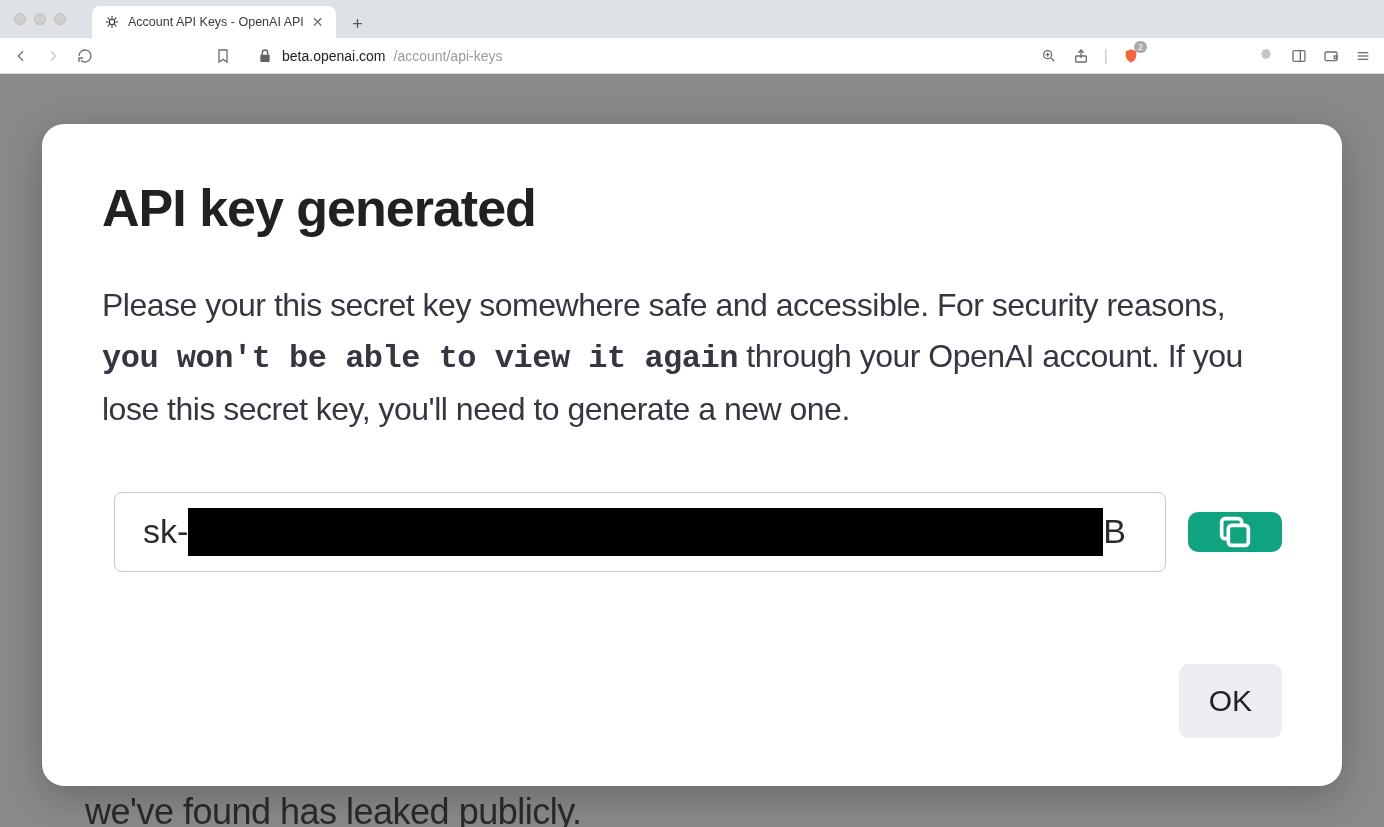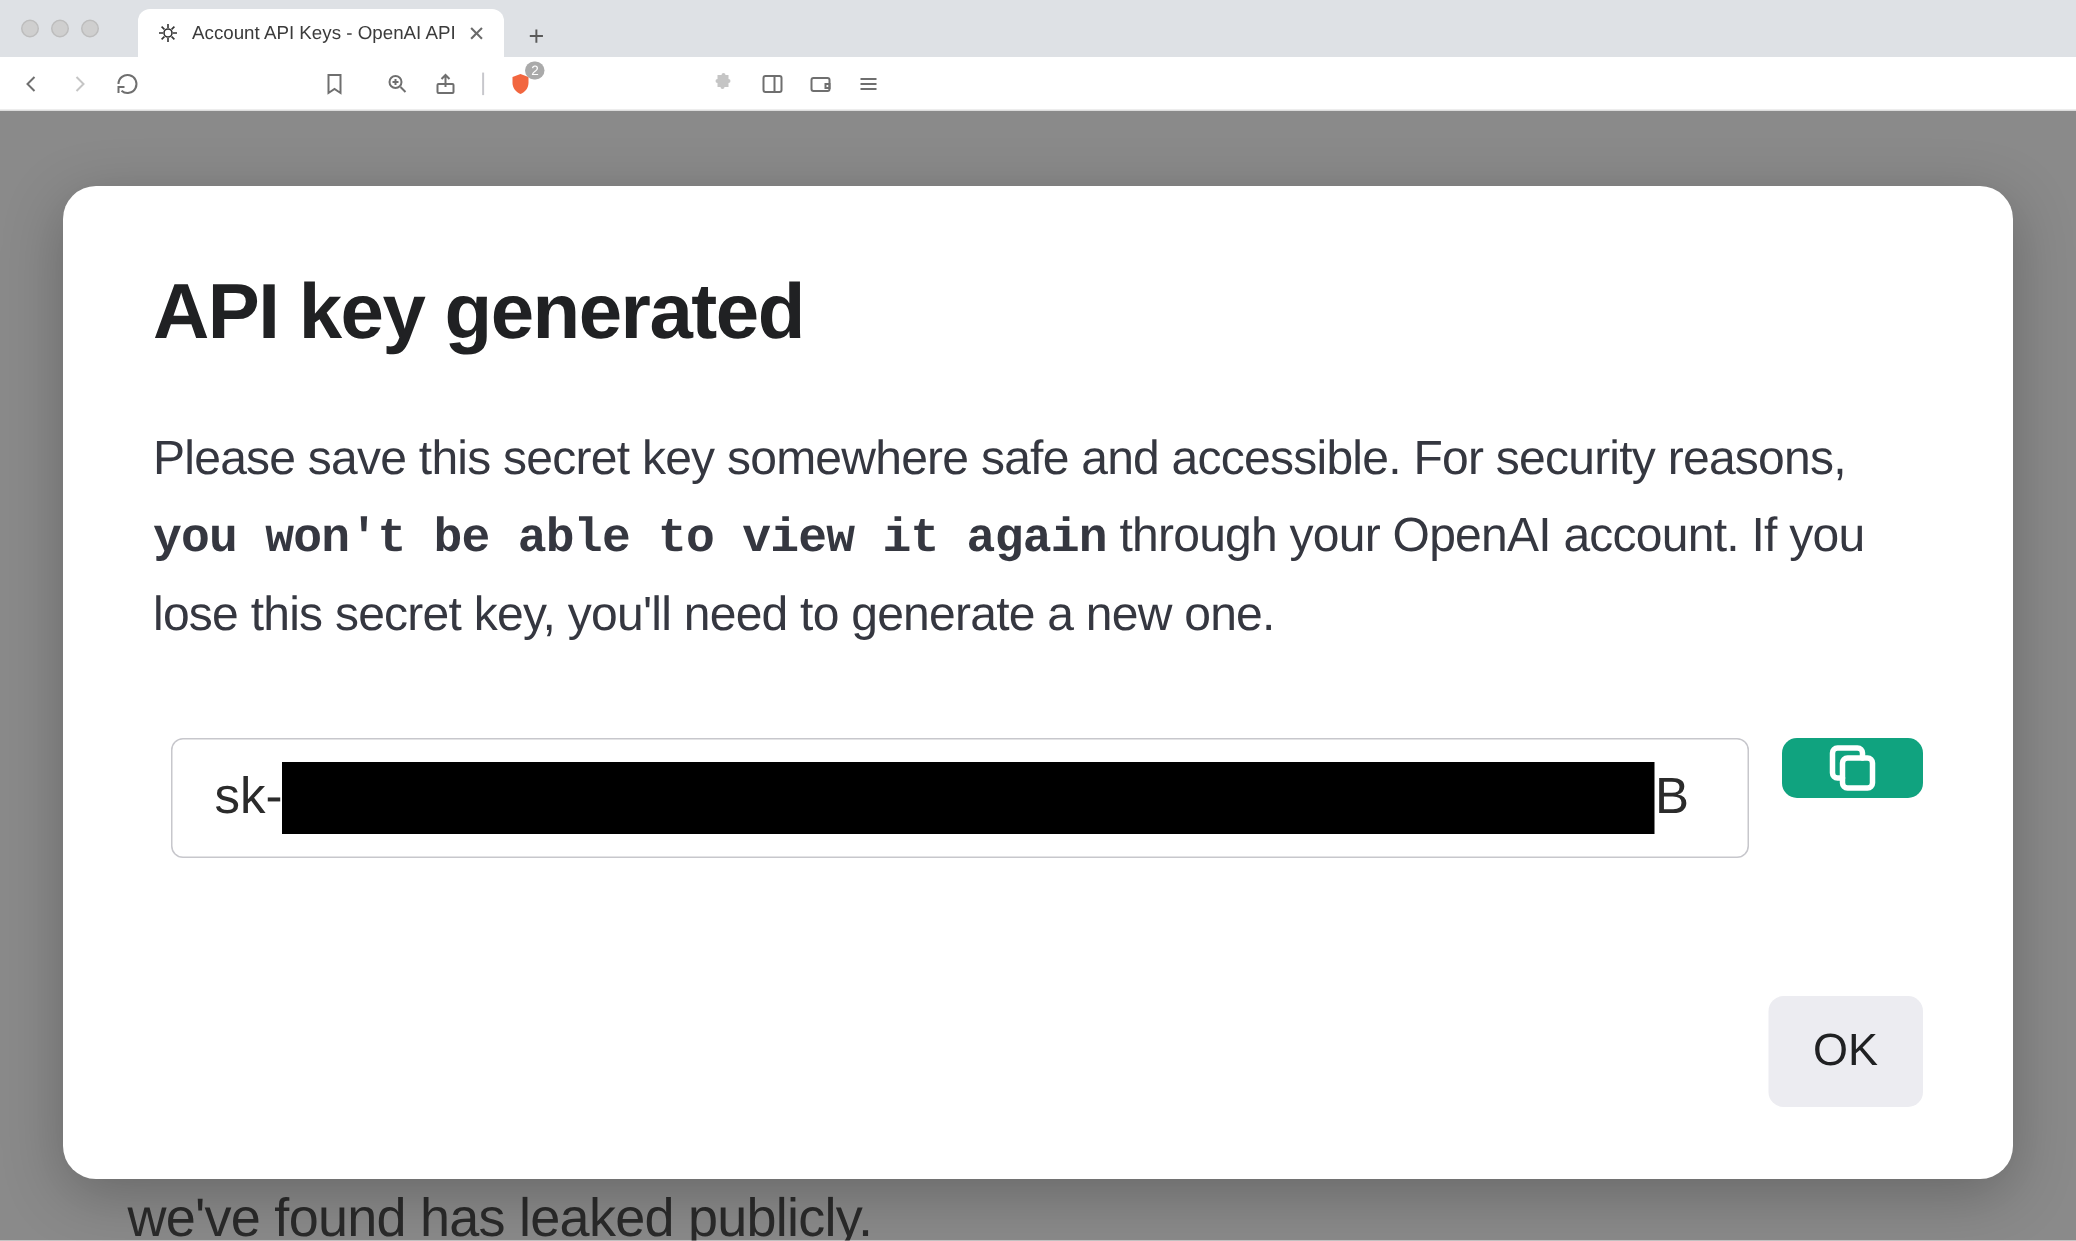--- a/index.html
+++ b/index.html
@@ -32,21 +32,21 @@
   .page-bg { position: absolute; top: 74px; left:0; right:0; bottom:0; background:#8a8a8a; overflow:hidden; }
   .page-bg .faint-top { position:absolute; top:0; left:0; right:0; height:150px; background:#8a8a8a; }
   .page-bg .leak-text { position:absolute; left:85px; bottom:-6px; font-size:36px; color:#2a2a2a; letter-spacing: -0.5px; }
 
   
   .modal { position:absolute; top:124px; left:42px; right:42px; background:#fff; border-radius:22px; padding: 54px 60px 48px 60px; box-shadow: 0 10px 40px rgba(0,0,0,0.25); }
   .modal h1 { font-size:52px; font-weight:700; color:#202123; letter-spacing:-1px; }
   .modal .desc { margin-top: 42px; font-size:32px; line-height:1.6; color:#353740; letter-spacing:-0.5px; }
   .modal .desc b { font-weight:700;font-family:Liberation Mono, monospace; }
 
-  .key-row { display:flex; gap:22px; margin-top:56px; align-items:flex-start;padding-left:12px; }
+  .key-row { display:flex; gap:22px; margin-top:56px; align-items:center;padding-left:12px; }
   .key-box { flex:1; border:1px solid #c7c7cc; border-radius:8px; height:80px; display:flex; align-items:center; padding:0 28px; font-size:34px; color:#2b2b2b; font-family: inherit; letter-spacing:0px; }
   .key-box .prefix { white-space:nowrap; }
   .key-box .redact { flex:0 0 auto; width:915px; height:48px; background:#000; }
   .key-box .suffix { white-space:nowrap; }
   .copy-btn { width:94px; background:#10a37f; border-radius:10px; display:flex; align-items:center; justify-content:center; cursor:pointer; }
   .copy-btn svg { width:40px; height:40px; stroke:#fff; }
 
   .modal-footer { display:flex; justify-content:flex-end; margin-top:72px; }
   .ok-btn { background:#ececf1; border:none; border-radius:10px; padding:20px 30px; font-size:30px; color:#202123; cursor:pointer;margin-top:20px; }
 </style>
@@ -88,20 +88,29 @@
       <svg viewBox="0 0 24 24" fill="none" stroke="currentColor" stroke-width="2">
           <path d="M3 12a9 9 0 1 1 3 6.7"></path>
           <path d="M3 21v-6h6"></path>
         </svg>
     </span>
     <span class="tb-icon bookmark">
       <svg viewBox="0 0 24 24" fill="none" stroke="currentColor" stroke-width="2">
           <path d="M6 3h12v18l-6-4-6 4z"></path>
         </svg>
     </span>
+    <div class="address">
+      <span class="tb-icon lock">
+        <svg viewBox="0 0 24 24" fill="currentColor">
+            <path d="M7 10V7a5 5 0 0 1 10 0v3h1a1 1 0 0 1 1 1v9a1 1 0 0 1-1 1H6a1 1 0 0 1-1-1v-9a1 1 0 0 1 1-1h1zm2 0h6V7a3 3 0 0 0-6 0v3z"></path>
+          </svg>
+      </span>
+      <span>beta.openai.com</span>
+        <span class="url-dim">/account/api-keys</span>
+    </div>
     <div class="right-icons">
       <span class="tb-icon">
         <svg viewBox="0 0 24 24" fill="none" stroke="currentColor" stroke-width="2">
             <circle cx="10" cy="10" r="6"></circle>
             <path d="M20 20l-5-5M7 10h6M10 7v6"></path>
           </svg>
       </span>
       <span class="tb-icon">
         <svg viewBox="0 0 24 24" fill="none" stroke="currentColor" stroke-width="2">
             <path d="M12 3v12M8 7l4-4 4 4"></path>
@@ -145,21 +154,21 @@
 </div>
 
 <div class="page-bg">
   <div class="faint-top"></div>
   <div class="leak-text">we've found has leaked publicly.</div>
 </div>
 
 <div class="modal">
   <h1>API key generated</h1>
   <p class="desc">
-    <span>Please save this secret key somewhere safe and accessible. For security reasons, </span><b>you won't be able to view it again</b><span> through your OpenAI account. If you lose this secret key, you'll need to generate a new one.</span>
+    <span>Please your this secret key somewhere safe and accessible. For security reasons, </span><b>you won't be able to view it again</b><span> through your OpenAI account. If you lose this secret key, you'll need to generate a new one.</span>
   </p>
 
   <div class="key-row">
     <div class="key-box">
       <span class="prefix">sk-</span>
       <span class="redact"></span>
       <span class="suffix">B</span>
     </div>
     <div class="copy-btn">
       <svg viewBox="0 0 24 24" fill="none" stroke-width="2.2" stroke-linecap="round" stroke-linejoin="round">

